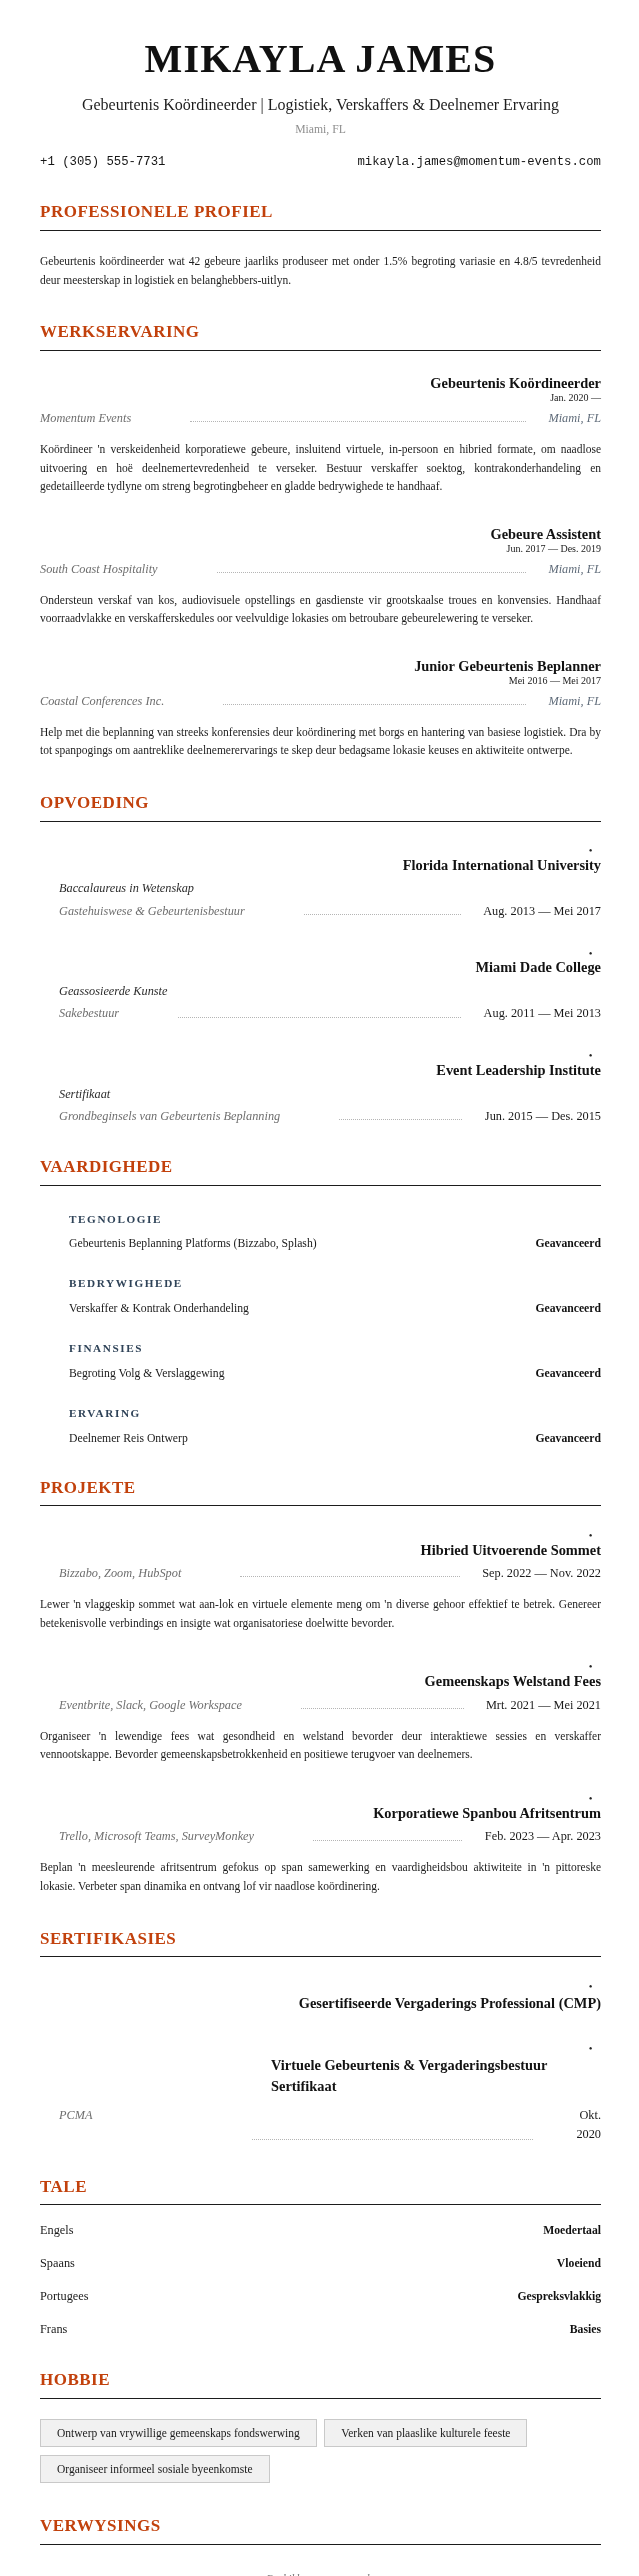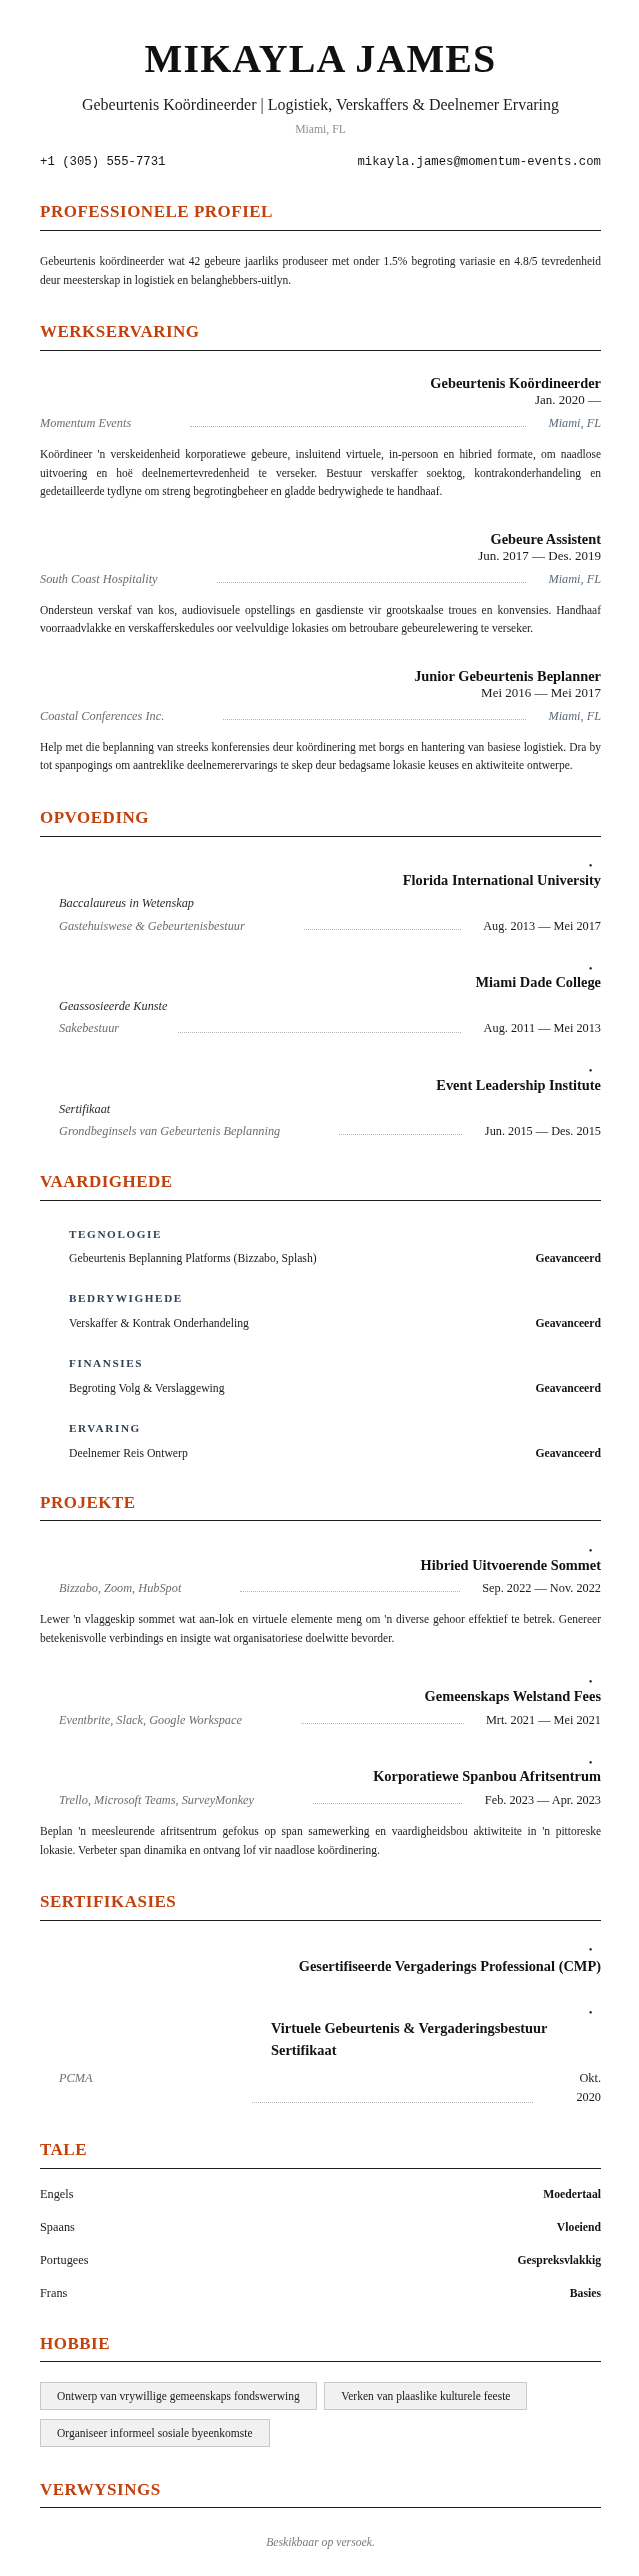--- a/index.html
+++ b/index.html
@@ -50,21 +50,21 @@
 
   
   .entry{margin-top:24.5px;}
   .entry + .entry{margin-top:30px;}
   .title-row{display:flex;align-items:flex-end;flex-direction:column;}
   .e-title{font-size:14.4px;font-weight:700;color:#121212;}
   .bullet{
     font-size:10.7px;line-height:1;margin-right:8.5px;color:#222;
     position:relative;top:-1.1px;
   }
-  .e-dates{margin-left:auto;font-size:13px;color:#1a1a1a;white-space:nowrap;padding-left:12.8px;}
+  .e-dates{margin-left:auto;font-size:10px;color:#1a1a1a;white-space:nowrap;padding-left:12.8px;}
   .meta-row{display:flex;align-items:baseline;margin-top:7.5px;}
   .meta-left{font-style:italic;font-size:12.3px;color:var(--muted);}
   .meta-right{font-style:italic;font-size:12.3px;color:var(--meta-right);margin-left:auto;white-space:nowrap;}
   .meta-date{font-size:12.3px;color:#1a1a1a;margin-left:auto;white-space:nowrap;text-align:right;}
   .leader{
     flex:1 1 auto;align-self:flex-end;
     border-bottom:1.1px dotted var(--leader);
     margin:0 22.4px 3.7px 59px;min-width:32px;
   }
   .leader.short{margin-left:160px;}
@@ -278,20 +278,21 @@
     <div class="entry">
       <div class="title-row">
         <span class="bullet">•</span>
         <span class="e-title">Gemeenskaps Welstand Fees</span>
       </div>
       <div class="meta-row indent">
         <span class="meta-left">Eventbrite, Slack, Google Workspace</span>
         <span class="leader"></span>
         <span class="meta-date">Mrt. 2021 — Mei 2021</span>
       </div>
+      <p class="desc">Organiseer 'n lewendige fees wat gesondheid en welstand bevorder deur interaktiewe sessies en verskaffer vennootskappe. Bevorder gemeenskapsbetrokkenheid en positiewe terugvoer van deelnemers.</p>
     </div>
 
     <div class="entry">
       <div class="title-row">
         <span class="bullet">•</span>
         <span class="e-title">Korporatiewe Spanbou Afritsentrum</span>
       </div>
       <div class="meta-row indent">
         <span class="meta-left">Trello, Microsoft Teams, SurveyMonkey</span>
         <span class="leader"></span>

